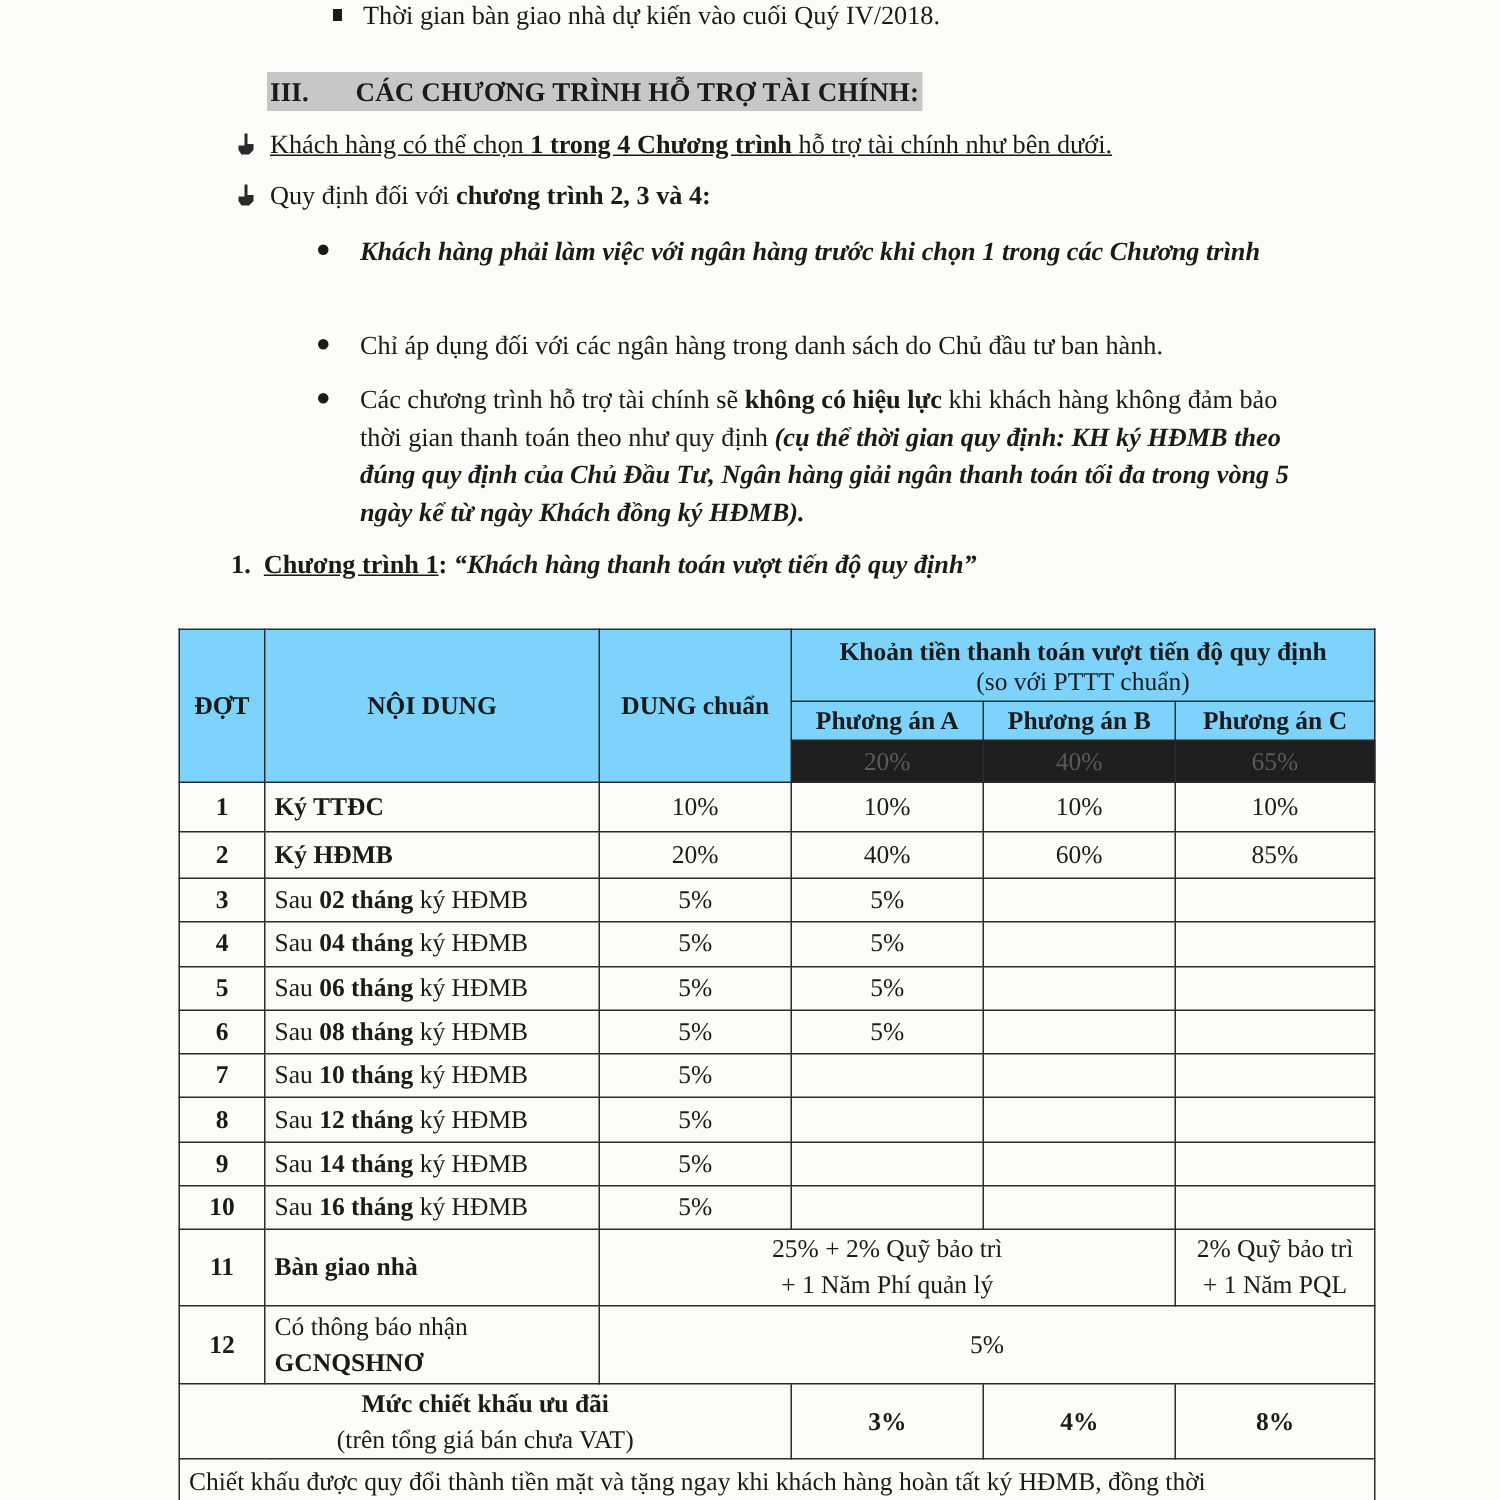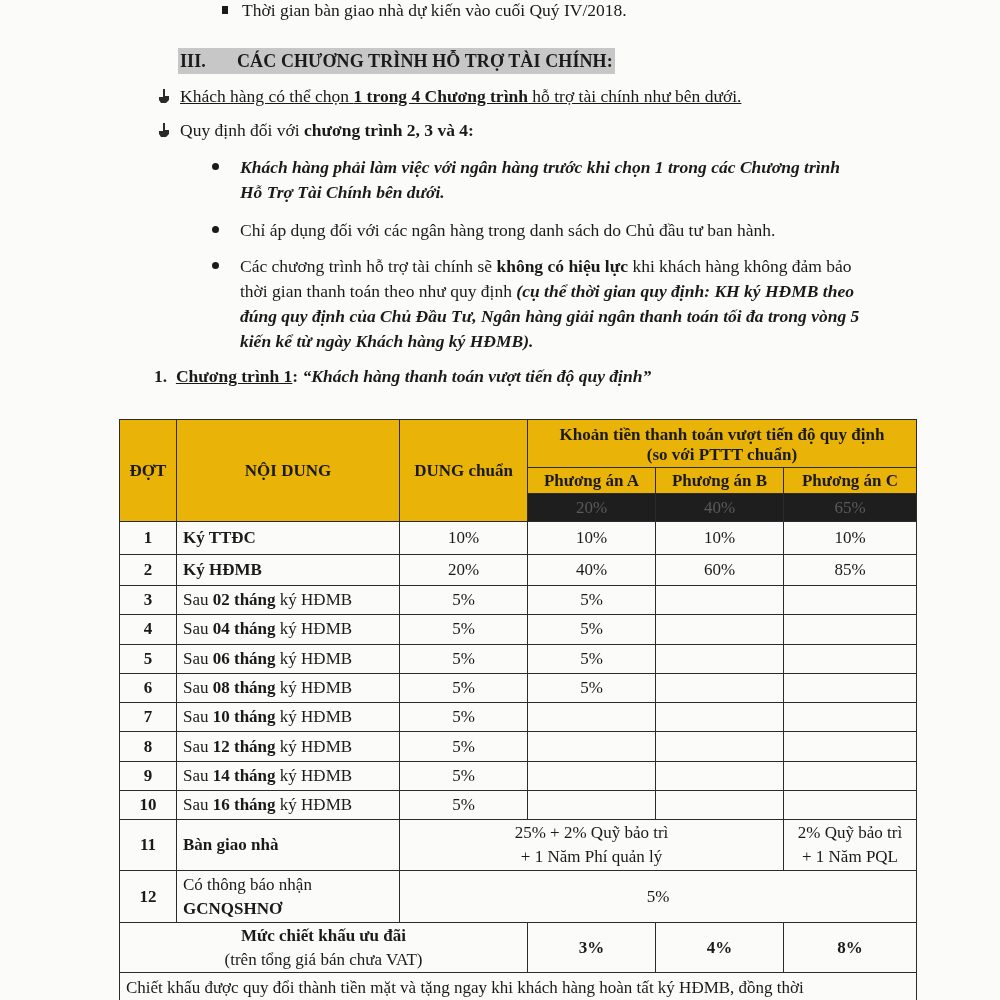--- a/index.html
+++ b/index.html
@@ -36,23 +36,23 @@
     width: 797px;
     border-collapse: collapse;
     table-layout: fixed;
     font-size: 17px;
   }
   table.pay td, table.pay th {
     border: 1.5px solid #2b2b2b;
     padding: 0 6px;
     vertical-align: middle;
   }
-  table.pay th { font-weight: bold; background: #eab308; }
+  table.pay th { font-weight: bold; background: #7dd3fc; }
   .hdr-big { font-size: 17px; line-height: 20px; padding-top: 3px !important; }
-  .hdr-big .sub { font-weight: bold; display: block; }
+  .hdr-big .sub { font-weight: normal; display: block; }
   .dark-cell { background: #1e1e1e !important; color: #5a5a5a; font-weight: normal !important; height: 28px; }
   .c { text-align: center; }
   .l { text-align: left; }
   .bold { font-weight: bold; }
   tr.r td { height: 29.3px; }
   tr.r1 td { height: 33px; }
   tr.r2 td { height: 31px; }
   .footer-row td { border-bottom: none !important; height: 30px; vertical-align: top; padding-top: 2px; }
 </style>
 </head>
@@ -74,34 +74,33 @@
 
 <div class="abs line" style="left:156px; top:120px;">
   <svg class="hand-icon" viewBox="0 0 16 16">
     <path d="M7 1 L9 1 L9 8 L13 8 L13 12 L10 15 L5 15 L3 12 L3 9 L7 9 Z" fill="#2a2a2a"></path>
   </svg><span>Quy định đối với </span><b>chương trình 2, 3 và 4:</b>
 </div>
 
 <div class="abs line" style="left:240px; top:155px; line-height:25px;">
   <span class="dot-bullet"></span>
   <b><i>Khách hàng phải làm việc với ngân hàng trước khi chọn 1 trong các Chương trình</i></b><br>
-  <b><i>Hỗ Trợ Tài Chính bên dưới.</i></b>
 </div>
 
 <div class="abs line" style="left:240px; top:218px; line-height:25px;">
   <span class="dot-bullet"></span>
   <span>Chỉ áp dụng đối với các ngân hàng trong danh sách do Chủ đầu tư ban hành.</span>
 </div>
 
 <div class="abs line" style="left:240px; top:254px; line-height:25px;">
   <span class="dot-bullet"></span>
   <span>Các chương trình hỗ trợ tài chính sẽ </span><b>không có hiệu lực</b><span> khi khách hàng không đảm bảo</span><br>
   <span>thời gian thanh toán theo như quy định </span><b><i>(cụ thể thời gian quy định: KH ký HĐMB theo</i></b><br>
   <b><i>đúng quy định của Chủ Đầu Tư, Ngân hàng giải ngân thanh toán tối đa trong vòng 5</i></b><br>
-  <b><i>kiến kể từ ngày Khách hàng ký HĐMB).</i></b>
+  <b><i>ngày kể từ ngày Khách đồng ký HĐMB).</i></b>
 </div>
 
 <div class="abs line" style="left:154px; top:366px;">
   <b>1.</b>&nbsp;&nbsp;<b class="u">Chương trình 1</b><b>: </b><b><i>“Khách hàng thanh toán vượt tiến độ quy định”</i></b>
 </div>
 
 <table class="pay">
   <colgroup>
     <col style="width:57px">
     <col style="width:223px">

